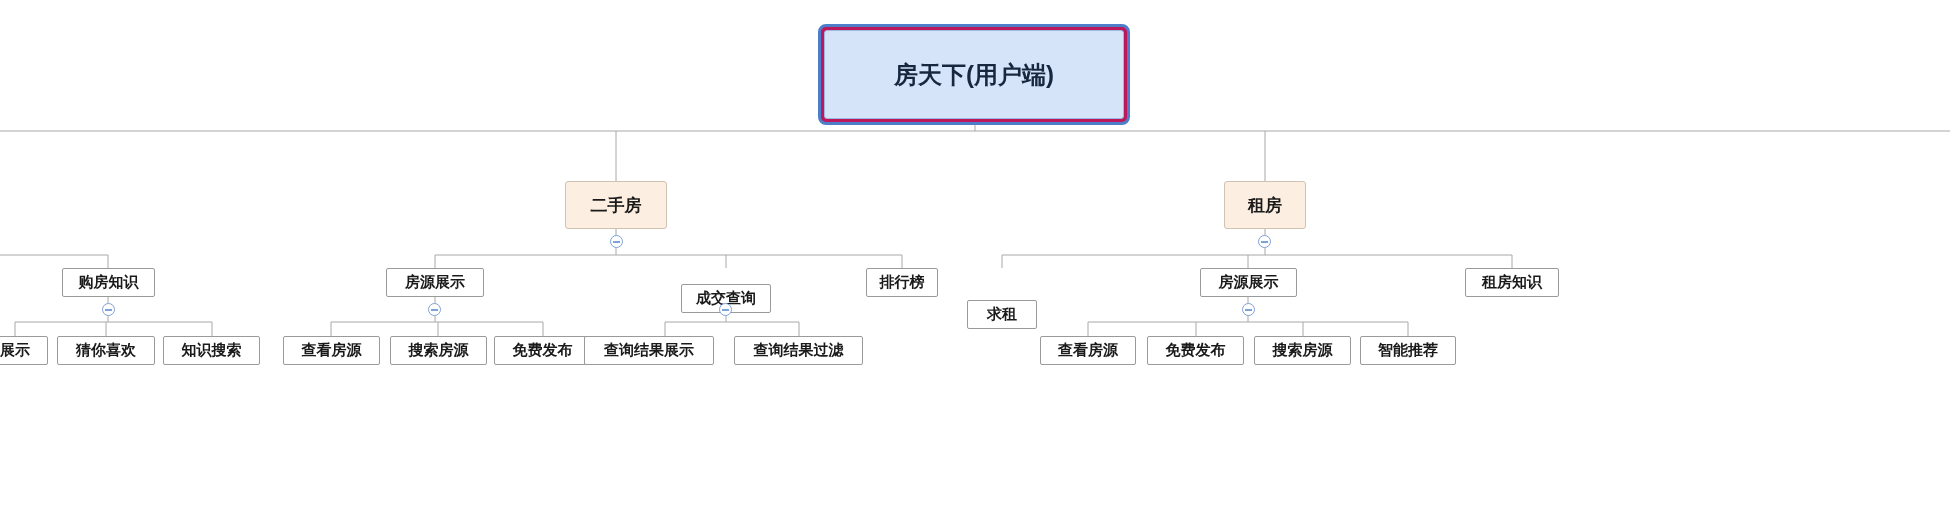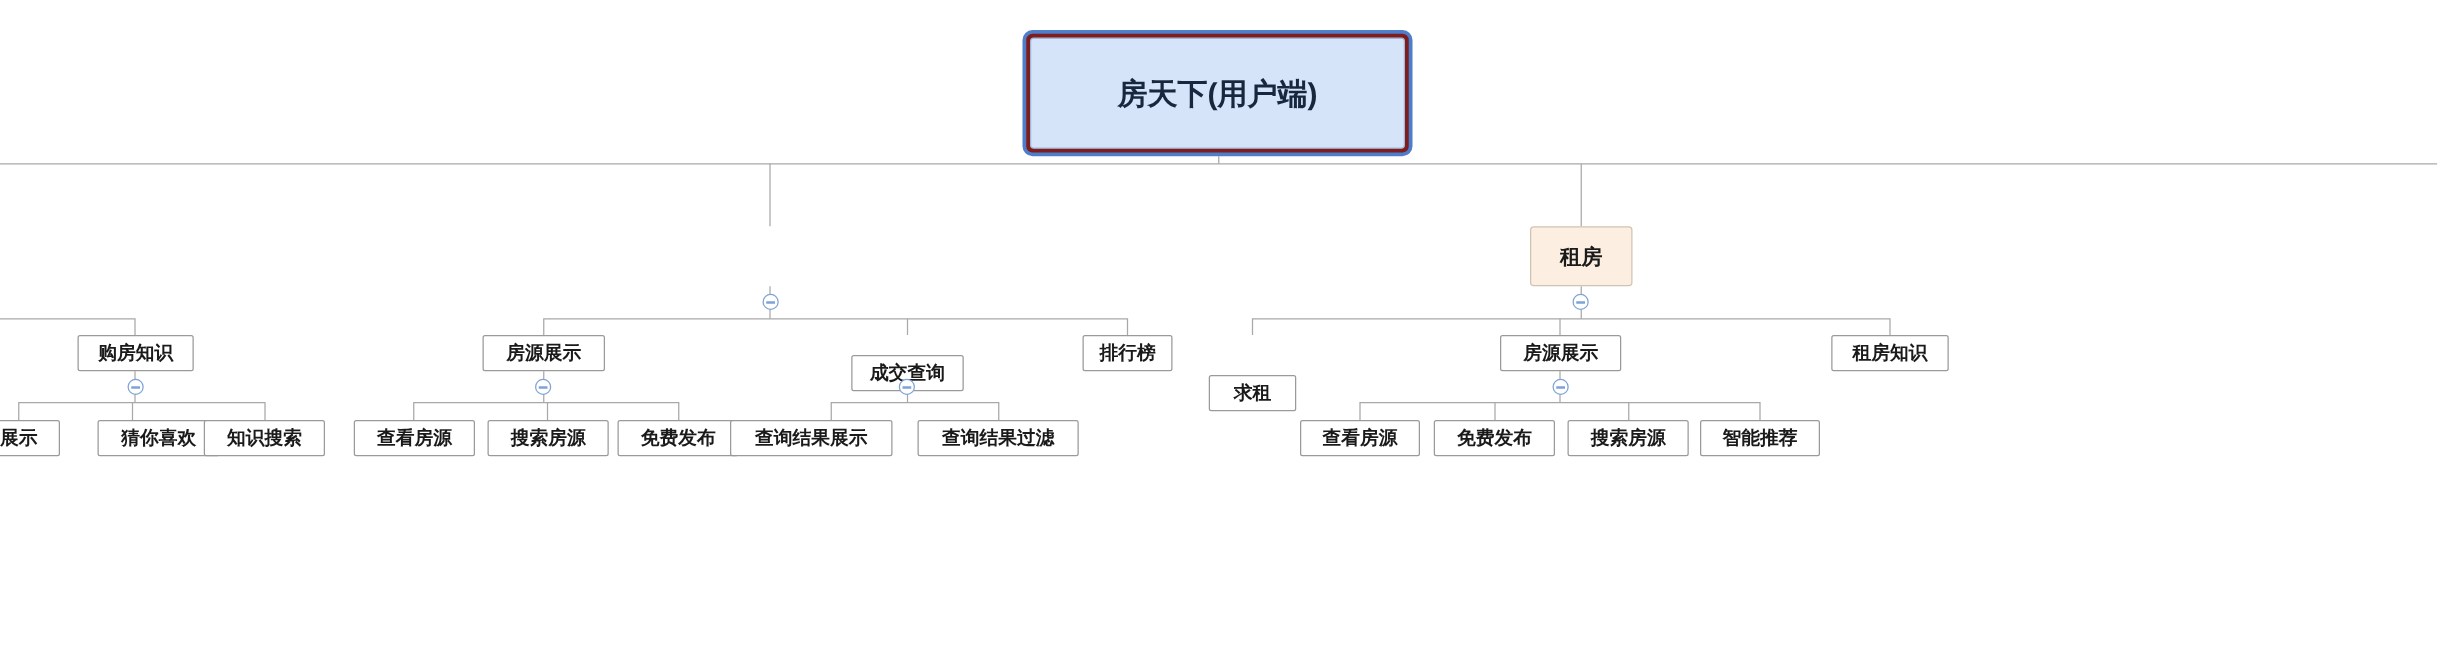--- a/index.html
+++ b/index.html
@@ -43,21 +43,21 @@
     font-weight: 700;
     background: #fcefe1;
     border: 1px solid #cfc3b4;
     border-radius: 3px;
   }
   .root-outer {
     position: absolute;
     border: 3px solid #4e7ec9;
     border-radius: 8px;
     padding: 3px;
-    background: #7f1d1d;
+    background: #be185d;
     z-index: 2;
   }
   .root-inner {
     width: 100%;
     height: 100%;
     background: #d5e4f8;
     border: 1px solid #9db9e0;
     border-radius: 3px;
     display: flex;
     align-items: center;
@@ -117,32 +117,33 @@
       <path d="M1088 336 V322 H1408 V336"></path>
       <path d="M1196 322 V336"></path>
       <path d="M1303 322 V336"></path>
     </g>
   </svg>
 
   <div class="root-outer" style="left:818px; top:24px; width:312px; height:101px;">
     <div class="root-inner">房天下(用户端)</div>
   </div>
 
+  <div class="node lvl2" style="left:565px; top:181px; width:102px;">二手房</div>
   <div class="node lvl2" style="left:1224px; top:181px; width:82px;">租房</div>
 
   <div class="node lvl3" style="left:62px; top:268px; width:93px;">购房知识</div>
   <div class="node lvl3" style="left:386px; top:268px; width:98px;">房源展示</div>
   <div class="node lvl3" style="left:681px; top:268px; width:90px;margin-top:16px;">成交查询</div>
   <div class="node lvl3" style="left:866px; top:268px; width:72px;">排行榜</div>
   <div class="node lvl3" style="left:967px; top:268px; width:70px;margin-top:32px;">求租</div>
   <div class="node lvl3" style="left:1200px; top:268px; width:97px;">房源展示</div>
   <div class="node lvl3" style="left:1465px; top:268px; width:94px;font-family:Liberation Mono, monospace;">租房知识</div>
 
   <div class="node lvl4" style="left:-18px; top:336px; width:66px;">展示</div>
-  <div class="node lvl4" style="left:57px; top:336px; width:98px;margin-left:21px;">猜你喜欢</div>
+  <div class="node lvl4" style="left:57px; top:336px; width:98px;">猜你喜欢</div>
   <div class="node lvl4" style="left:163px; top:336px; width:97px;">知识搜索</div>
 
   <div class="node lvl4" style="left:283px; top:336px; width:97px;">查看房源</div>
   <div class="node lvl4" style="left:390px; top:336px; width:97px;">搜索房源</div>
   <div class="node lvl4" style="left:494px; top:336px; width:97px;">免费发布</div>
 
   <div class="node lvl4" style="left:584px; top:336px; width:130px;">查询结果展示</div>
   <div class="node lvl4" style="left:734px; top:336px; width:129px;">查询结果过滤</div>
 
   <div class="node lvl4" style="left:1040px; top:336px; width:96px;">查看房源</div>

